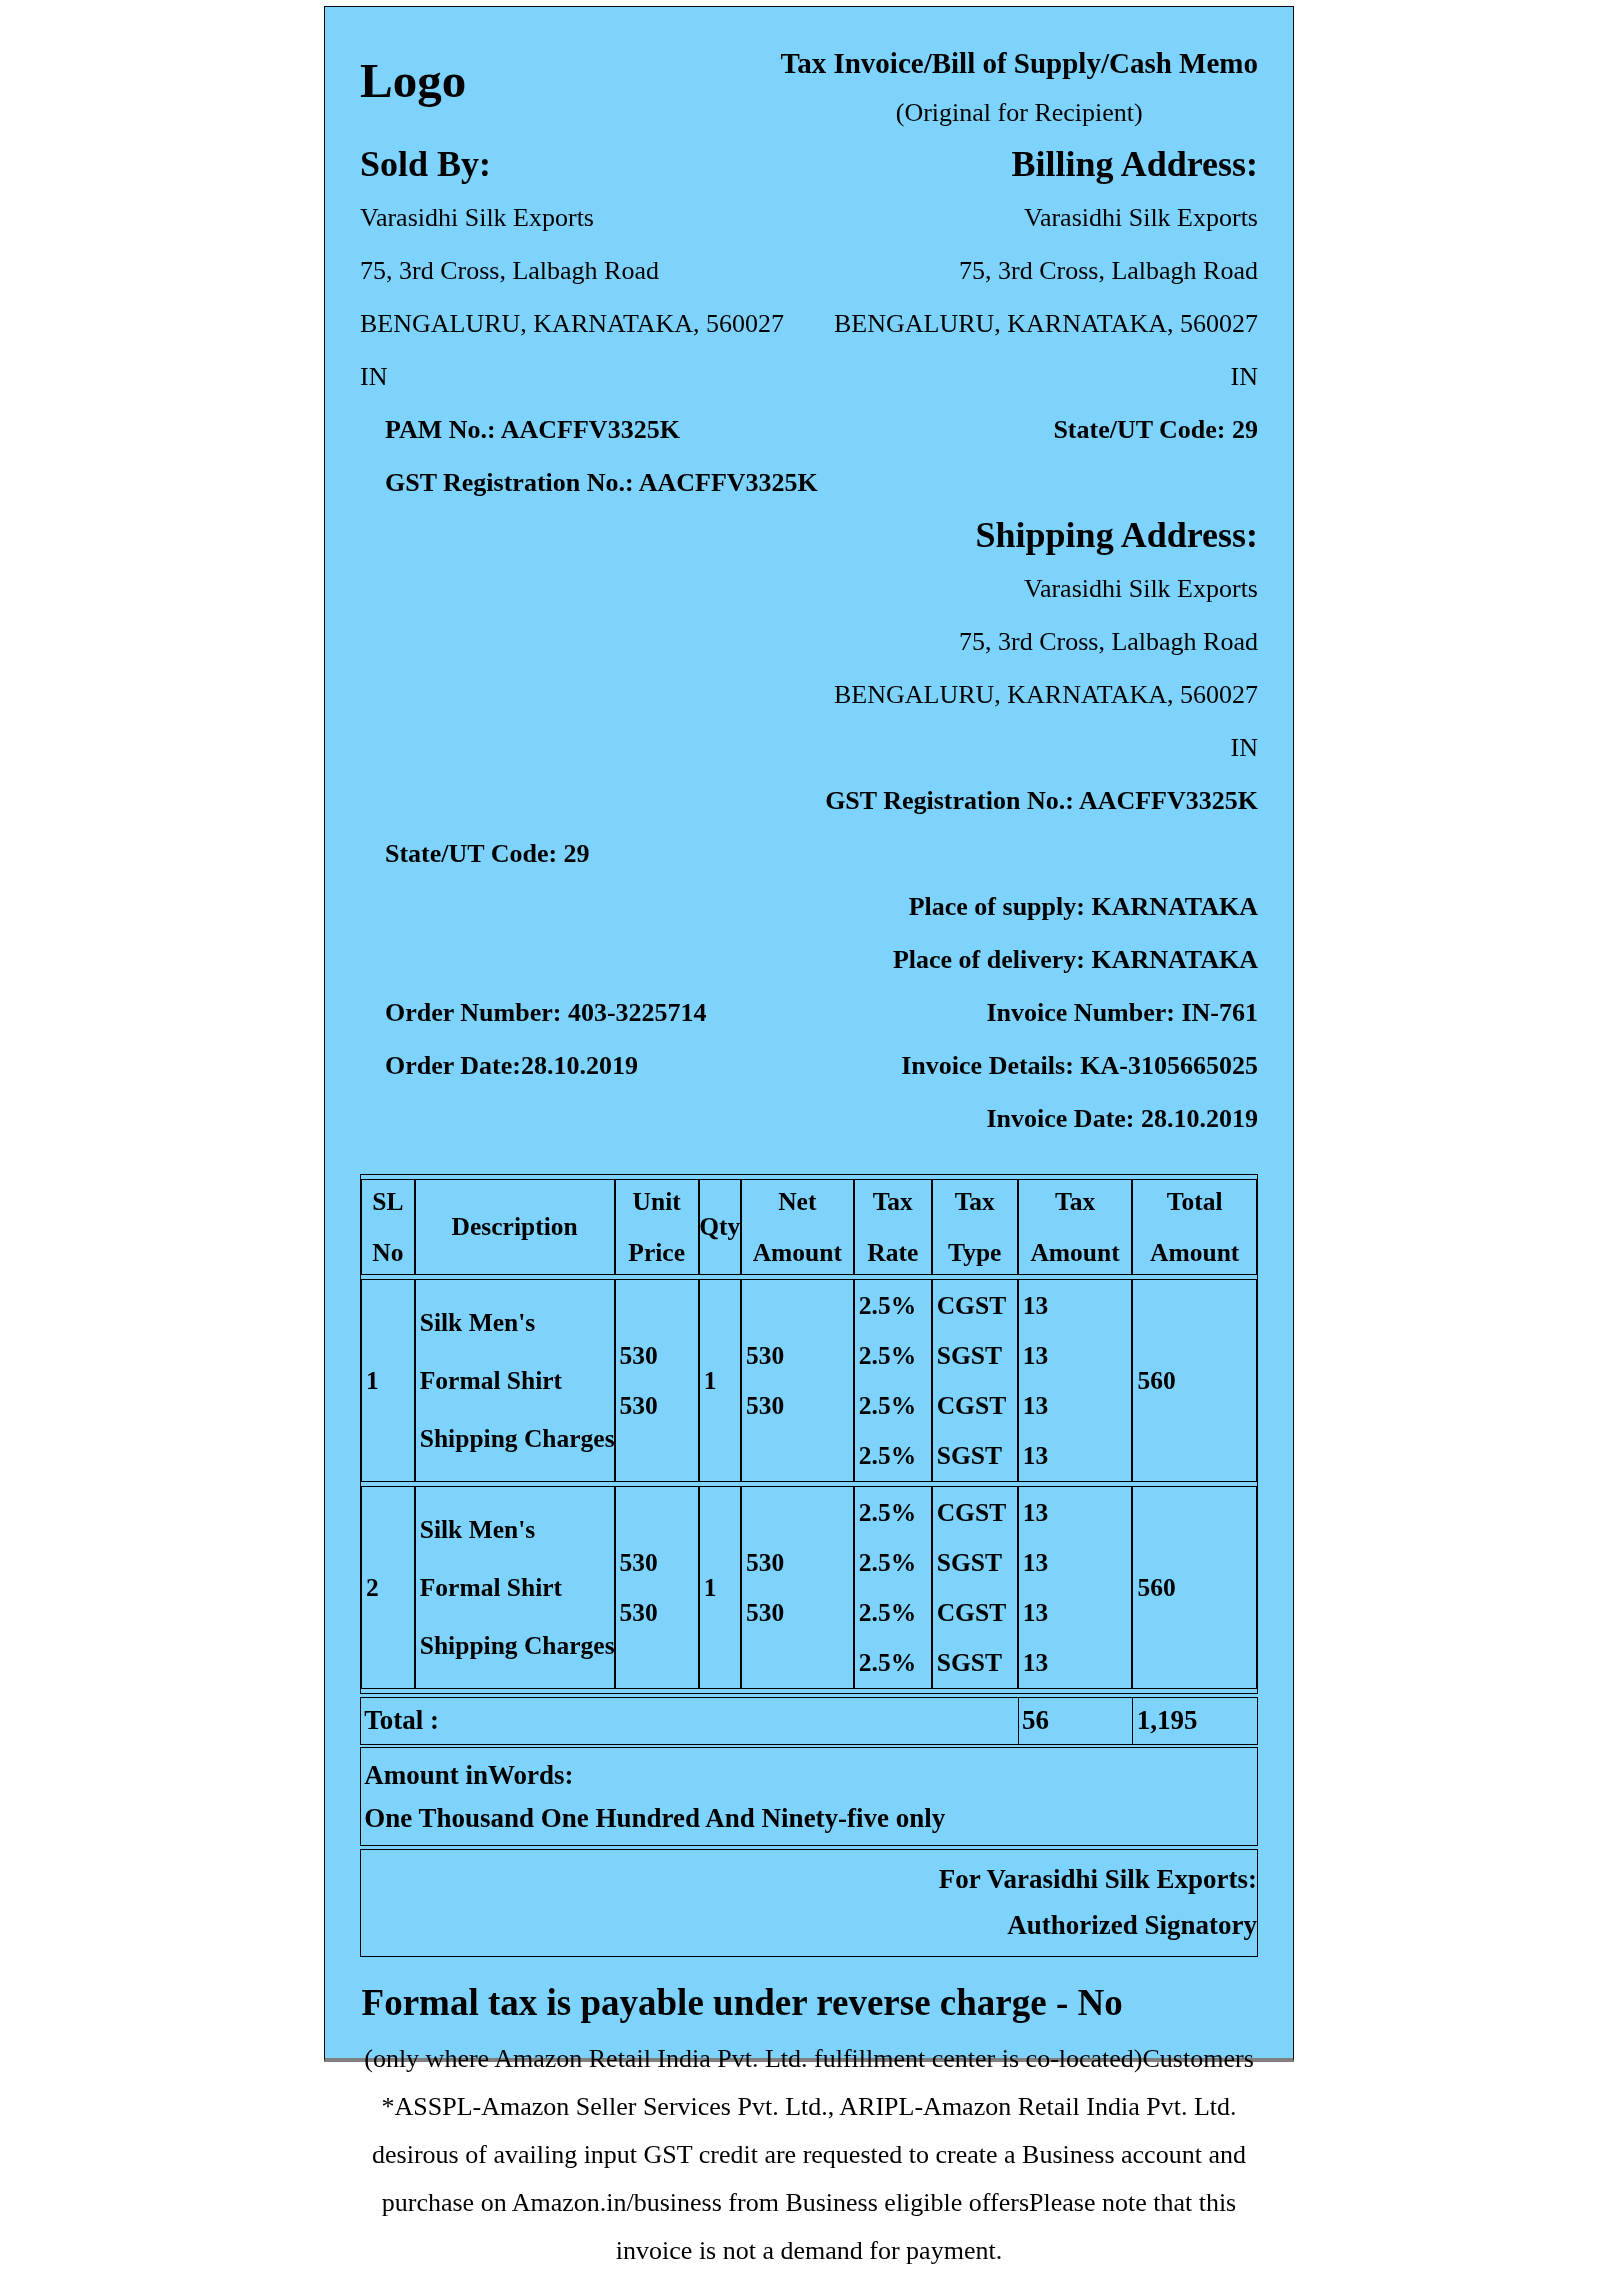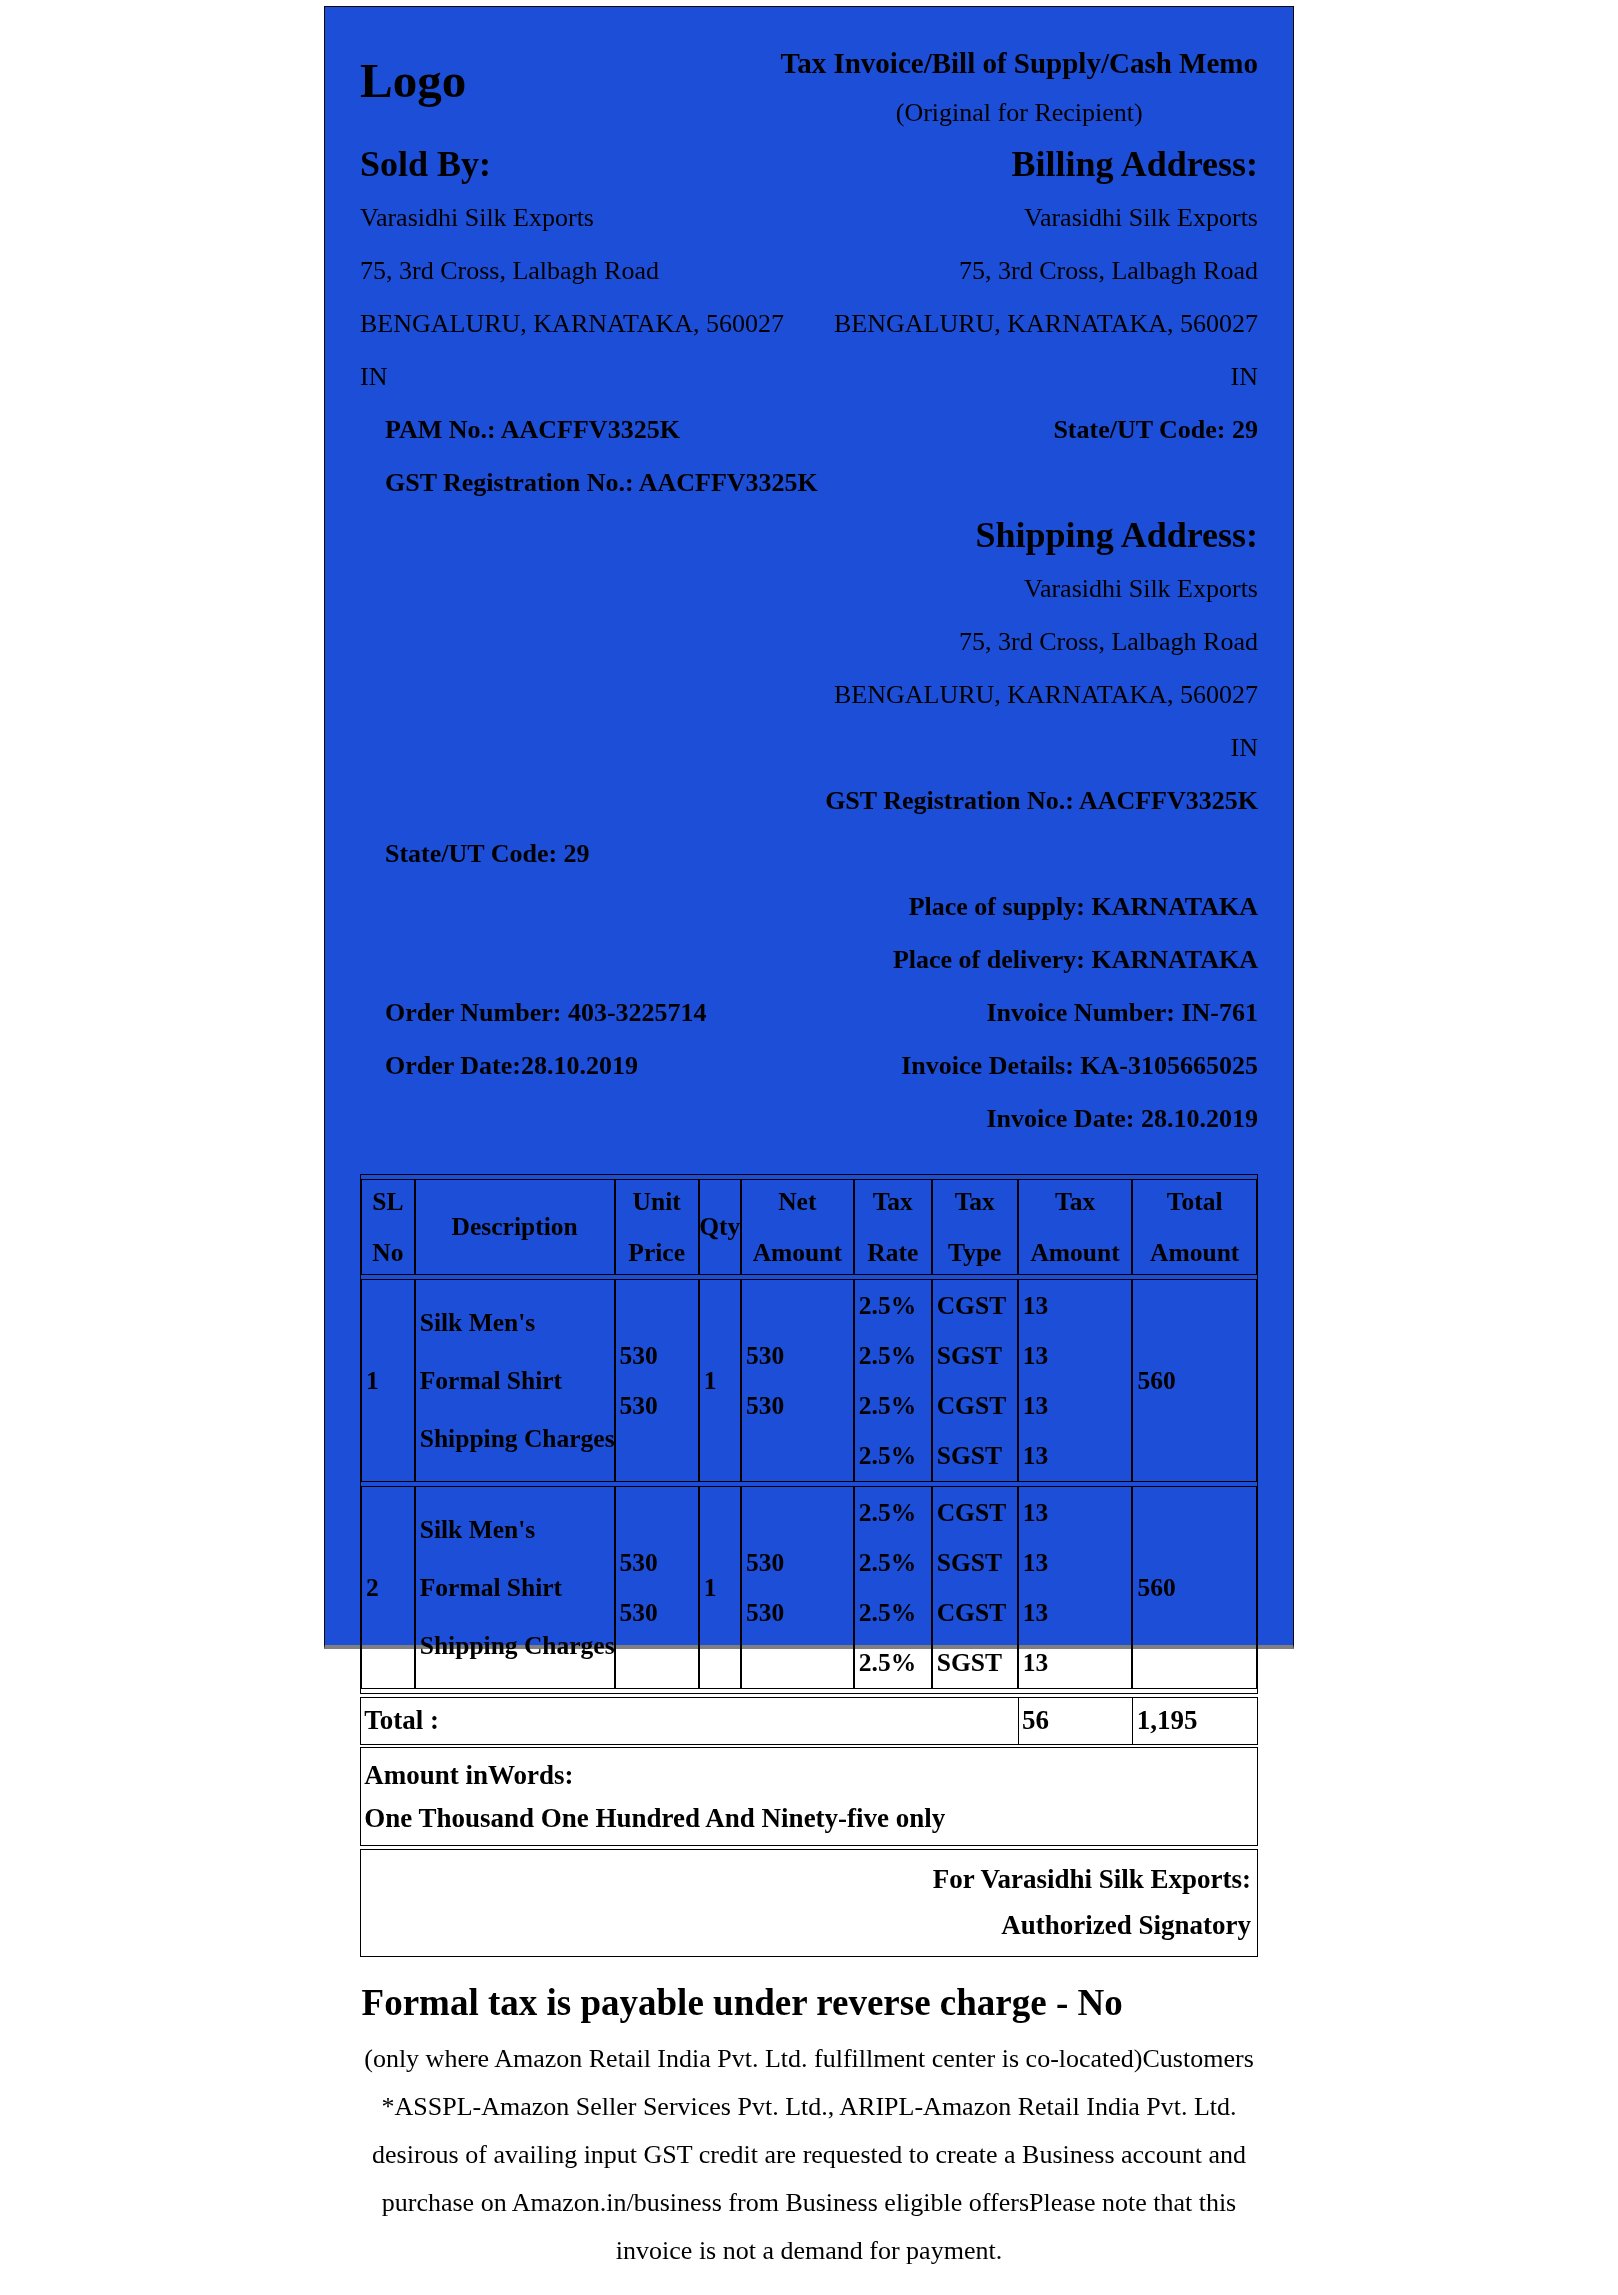--- a/index.html
+++ b/index.html
@@ -7,26 +7,26 @@
   body {
     width: 1618px; height: 2295px;
     background: #ffffff;
     color: #000000;
     font-family: "Liberation Serif", "DejaVu Serif", serif;
     font-size: 26px;
     overflow: hidden;
   }
   .page {
     width: 970px;
-    height: 1643px;
+    height: 2056px;
     margin: 6.4px auto 0;
     border: 1.6px solid #0a0a0a;
     border-bottom: 4.8px solid #808080;
     padding: 22px 35px 0;
-    background: #1d4ed8;
+    background: #7dd3fc;
   }
 
   
   .topbar { display: flex; justify-content: space-between; align-items: flex-start; }
   .logo { font-size: 49px; font-weight: bold; line-height: 56px; margin-top: 24px; }
   .doc-block { text-align: center; }
   .doc-title { font-size: 29px; font-weight: bold; line-height: 33px; margin-top: 17.5px; }
   .doc-sub { font-size: 26px; line-height: 33px; margin-top: 16px; }
 
   
@@ -64,21 +64,21 @@
   
   .total-row { display: flex; border: 1.6px solid #000; margin-top: 2.4px; height: 48px; font-weight: bold; font-size: 27px; }
   .tr-label { flex: 0 0 73.3%; display: flex; align-items: center; padding-left: 3.2px; }
   .tr-tax   { flex: 0 0 12.8%; border-left: 1.6px solid #000; display: flex; align-items: center; padding-left: 3.2px; }
   .tr-grand { flex: 1 1 auto;  border-left: 1.6px solid #000; display: flex; align-items: center; padding-left: 3.2px; }
 
   
   .words-box { border: 1.6px solid #000; margin-top: 2.4px; height: 99px; padding: 3.2px; font-weight: bold; font-size: 27px;
                display: flex; flex-direction: column; justify-content: space-evenly; }
   .words-box div { line-height: 37px; }
-  .sign-box { border: 1.6px solid #000; margin-top: 2.4px; height: 108px; padding-right: 6px; font-weight: bold; font-size: 27px;
+  .sign-box { border: 1.6px solid #000; margin-top: 2.4px; height: 108px; padding-right: 0; font-weight: bold; font-size: 27px;
               display: flex; flex-direction: column; justify-content: space-evenly; align-items: flex-end; }
 
   
   .reverse-charge { font-weight: bold; font-size: 37px; line-height: 43px; margin: 24px 0 0 1.6px; white-space: nowrap; }
   .notes { margin-top: 11px; text-align: center; font-size: 26px; }
   .notes div { line-height: 48px; white-space: nowrap; }
 </style>
 </head>
 <body>
 

